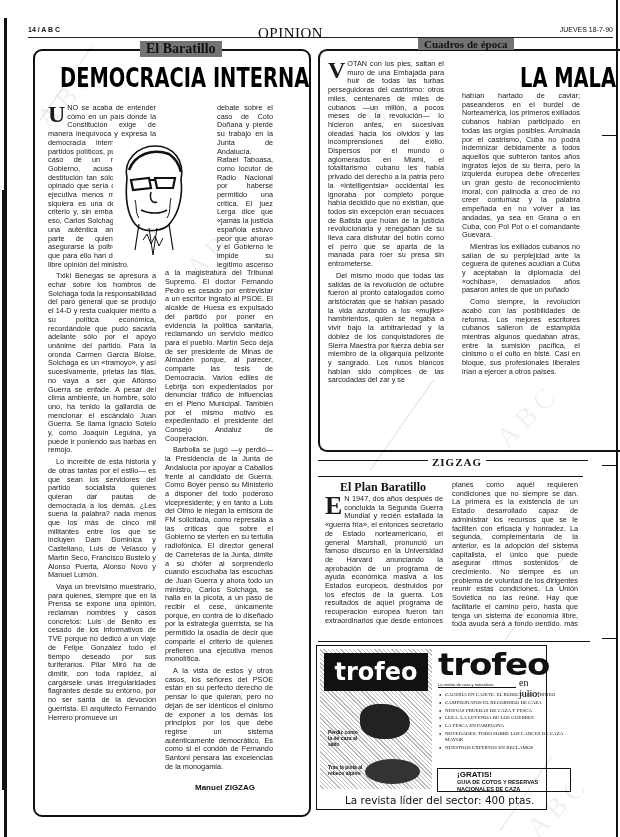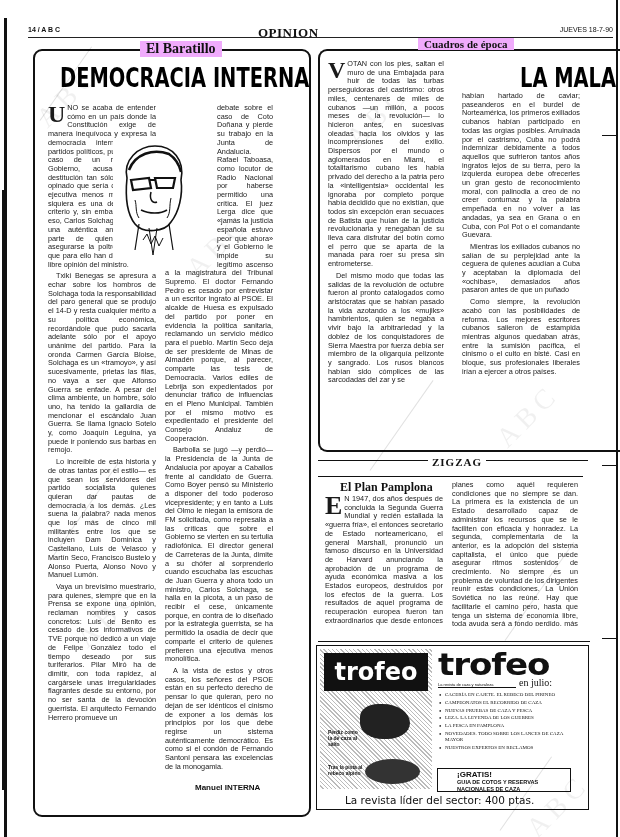--- a/index.html
+++ b/index.html
@@ -5,29 +5,29 @@
   * { box-sizing: border-box; margin: 0; padding: 0; }
   html, body { width: 620px; height: 837px; background: #ffffff; overflow: hidden; }
   body { position: relative; font-family: "Liberation Sans", sans-serif; color: #111; }
 
   .edge-left { position: absolute; left: 4px; top: 18px; width: 3px; height: 819px; background: #111; }
   .edge-left-thick { position: absolute; left: 2px; top: 190px; width: 5px; height: 600px; background: #111; }
   .edge-right { position: absolute; right: 2px; top: 0; width: 2px; height: 837px; background: #111; }
 
   .header { position: absolute; left: 28px; top: 26px; width: 585px; height: 12px; font-size: 7px; }
   .header .page { position: absolute; left: 0; top: 0; font-weight: bold; }
-  .header .section { position: absolute; left: 230px; top: -1px; font-weight: bold; font-family: "Liberation Serif", serif; font-size: 13px; letter-spacing: 0.5px; }
+  .header .section { position: absolute; left: 230px; top: -1px; font-weight: normal; font-family: "Liberation Serif", serif; font-size: 15px; letter-spacing: 0.5px; }
   .header .date { position: absolute; right: 0; top: 0; }
   .header-rule { position: absolute; left: 28px; top: 37px; width: 585px; height: 1px; background: #222; }
 
   .box { position: absolute; border: 2px solid #111; border-radius: 9px; }
   .box-left { left: 33px; top: 49px; width: 278px; height: 768px; }
   .box-right { left: 318px; top: 49px; width: 302px; height: 403px; border-right: none; border-radius: 9px 0 0 9px; }
 
-  .box-title { position: absolute; background: #f0abfc; font-family: "Liberation Serif", serif; font-weight: bold; padding: 0 6px; white-space: nowrap; }
+  .box-title { position: absolute; background: #737373; font-family: "Liberation Serif", serif; font-weight: bold; padding: 0 6px; white-space: nowrap; }
   .box-title-left { left: 140px; top: 41px; font-size: 14px; }
   .box-title-right { left: 418px; top: 38px; font-size: 11px; }
   .box-title-line { position: absolute; height: 1px; background: #111; }
 
   .headline { position: absolute; font-family: "DejaVu Sans", sans-serif; font-weight: bold; transform: scaleX(0.72); transform-origin: left top; letter-spacing: 0px; color: #000; }
   .headline-left { left: 60px; top: 62px; font-size: 27px; white-space: nowrap; }
   .headline-right { left: 520px; top: 62px; font-size: 27px; white-space: nowrap; }
 
   .col { position: absolute; font-family: "Liberation Sans", sans-serif; font-size: 7.3px; line-height: 8.7px; text-align: justify; color: #1a1a1a; overflow: hidden; }
   .col p { text-indent: 8px; margin-bottom: 3px; }
@@ -45,21 +45,21 @@
   .colD { left: 462px; top: 92px; width: 118px; height: 350px; }
 
   .zigzag-rule-top { position: absolute; left: 318px; top: 460px; width: 270px; height: 1px; background: #111; }
   .zigzag-title { position: absolute; left: 428px; top: 456px; font-family: "Liberation Serif", serif; font-weight: bold; font-size: 11px; letter-spacing: 1px; }
   .zigzag-rule-bottom { position: absolute; left: 318px; top: 476px; width: 265px; height: 1px; background: #111; }
   .plan-title { position: absolute; left: 340px; top: 480px; font-family: "Liberation Serif", serif; font-weight: bold; font-size: 12px; }
   .colE { left: 325px; top: 495px; width: 118px; height: 132px; }
   .colF { left: 452px; top: 481px; width: 126px; height: 145px; }
 
   .ad-rule { position: absolute; left: 318px; top: 641px; width: 272px; height: 1px; background: #111; }
-  .ad { position: absolute; left: 316px; top: 645px; width: 273px; height: 165px; border: 1px solid #111; }
+  .ad { position: absolute; left: 316px; top: 645px; width: 231px; height: 165px; border: 1px solid #111; }
   .ad-cover { position: absolute; left: 3px; top: 3px; width: 112px; height: 140px; background: repeating-linear-gradient(45deg, #fff 0 2px, #bbb 2px 3px); }
   .ad-cover-top { position: absolute; left: 4px; top: 4px; width: 104px; height: 38px; background: #111; color: #fff; font-family: "DejaVu Sans", sans-serif; font-weight: bold; font-size: 24px; text-align: center; line-height: 38px; }
   .ad-cover-blob { position: absolute; left: 40px; top: 55px; width: 50px; height: 35px; background: #222; border-radius: 40% 60% 50% 50%; }
   .ad-cover-blob2 { position: absolute; left: 45px; top: 110px; width: 55px; height: 25px; background: #333; border-radius: 50%; }
   .ad-cover-cap1 { position: absolute; left: 8px; top: 80px; font-size: 5px; line-height: 6px; font-weight: bold; width: 30px; }
   .ad-cover-cap2 { position: absolute; left: 8px; top: 115px; font-size: 5px; line-height: 6px; font-weight: bold; width: 35px; }
   .ad-logo { position: absolute; left: 121px; top: 0px; font-family: "DejaVu Sans", sans-serif; font-weight: bold; font-size: 31px; letter-spacing: -1px; transform: scaleX(1.1); transform-origin: left top; }
   .ad-sub { position: absolute; left: 121px; top: 36px; font-size: 4px; width: 78px; border-bottom: 1px solid #111; }
   .ad-month { position: absolute; left: 202px; top: 31px; font-size: 10px; font-family: "Liberation Serif", serif; }
   .ad-list { position: absolute; left: 122px; top: 46px; width: 134px; list-style: none; font-family: "Liberation Serif", serif; font-size: 5px; line-height: 6.2px; }
@@ -119,21 +119,21 @@
   <line x1="36" y1="40" x2="42" y2="40" stroke="#111" stroke-width="2"></line>
   <path d="M38 52 C36 60 40 64 44 62" fill="none" stroke="#111" stroke-width="1.5"></path>
   <path d="M28 70 C36 74 48 74 54 70" fill="none" stroke="#111" stroke-width="1.6"></path>
   <path d="M22 60 C24 66 22 72 26 78" fill="none" stroke="#111" stroke-width="1"></path>
   <path d="M58 58 C56 66 58 72 54 78" fill="none" stroke="#111" stroke-width="1"></path>
   <path d="M26 84 L22 110 M56 84 L60 110" stroke="#111" stroke-width="1.2"></path>
   <path d="M30 100 L34 94 L38 104 L42 96 L46 106 L50 98" fill="none" stroke="#111" stroke-width="1"></path>
   <path d="M36 88 L40 115 L44 88" fill="none" stroke="#111" stroke-width="1"></path>
 </svg>
 
-<div class="byline">Manuel INTERNA</div>
+<div class="byline">Manuel ZIGZAG</div>
 
 <div class="box box-right"></div>
 <div class="box-title-line" style="left:330px; top:49px; width:88px;"></div>
 <div class="box-title box-title-right">Cuadros de época</div>
 
 <div class="headline headline-right">LA MALA</div>
 
 <div class="col colC">
   <p class="first"><span class="dropcap">V</span><span>OTAN con los pies, saltan el muro de una Embajada para huir de todas las turbas perseguidoras del castrismo: otros miles, centenares de miles de cubanos —un millón, a pocos meses de la revolución— lo hicieron antes, en sucesivas oleadas hacia los olvidos y las incomprensiones del exilio. Dispersos por el mundo o aglomerados en Miami, el totalitarismo cubano les había privado del derecho a la patria pero la «intelligentsia» occidental les ignoraba por completo porque había decidido que no existían, que todos sin excepción eran secuaces de Batista que huían de la justicia revolucionaria y renegaban de su lleva cara disfrutar del botín como el perro que se aparta de la manada para roer su presa sin entrometerse.</span></p>
   <p>Del mismo modo que todas las salidas de la revolución de octubre fueron al pronto catalogados como aristócratas que se habían pasado la vida azotando a los «mujiks» hambrientos, quien se negaba a vivir bajo la arbitrariedad y la doblez de los conquistadores de Sierra Maestra por fuerza debía ser miembro de la oligarquía pelizonte y sangrado. Los rusos blancos habían sido cómplices de las sarcodadas del zar y se</p>
@@ -141,21 +141,21 @@
 
 <div class="col colD">
   <p class="first">habían hartado de caviar; paseanderos en el burdel de Norteamérica, los primeros exiliados cubanos habían participado en todas las orgías posibles. Arruinada por el castrismo, Cuba no podrá indemnizar debidamente a todos aquellos que sufrieron tantos años ingratos lejos de su tierra, pero la izquierda europea debe ofrecerles un gran gesto de reconocimiento moral, con palinodia a creo de no creer conturnaz y la palabra empeñada en no volver a las andadas, ya sea en Grana o en Cuba, con Pol Pot o el comandante Guevara.</p>
   <p>Mientras los exiliados cubanos no salían de su perplejidad ante la ceguera de quienes acudían a Cuba y aceptaban la diplomacia del «ochibas», demasiados años pasaron antes de que un puñado</p>
   <p>Como siempre, la revolución acabó con las posibilidades de reforma. Los mejores escritores cubanos salieron de estampida mientras algunos quedaban atrás, entre la sumisión pacífica, el cinismo o el culto en bisté. Casi en bloque, sus profesionales liberales irían a ejercer a otros países.</p>
 </div>
 
 <div class="zigzag-rule-top"></div>
 <div class="zigzag-title" style="background:#fff; padding:0 4px;">ZIGZAG</div>
 <div class="zigzag-rule-bottom"></div>
-<div class="plan-title">El Plan Pamplona</div>
+<div class="plan-title">El Plan Baratillo</div>
 
 <div class="col colE">
   <p class="first"><span class="dropcap" style="font-size:26px; line-height:22px;">E</span><span>N 1947, dos años después de concluida la Segunda Guerra Mundial y recién estallada la «guerra fría», el entonces secretario de Estado norteamericano, el general Marshall, pronunció un famoso discurso en la Universidad de Harvard anunciando la aprobación de un programa de ayuda económica masiva a los Estados europeos, destruidos por los efectos de la guerra. Los resultados de aquel programa de recuperación europea fueron tan extraordinarios que desde entonces venimos considerando que este tipo de medidas son las más eficaces para promover el desarrollo en regiones con problemas. Sin embargo, no conviene olvidar que</span></p>
 </div>
 <div class="col colF">
   <p class="first">planes como aquél requieren condiciones que no siempre se dan. La primera es la existencia de un Estado desarrollado capaz de administrar los recursos que se le faciliten con eficacia y honradez. La segunda, complementaria de la anterior, es la adopción del sistema capitalista, el único que puede asegurar ritmos sostenidos de crecimiento. No siempre es un problema de voluntad de los dirigentes reunir estas condiciones. La Unión Soviética no las reúne. Hay que facilitarle el camino pero, hasta que tenga un sistema de economía libre, toda ayuda será a fondo perdido, más útil para sostener el cadáver del comunismo que para levantar una industria competitiva.</p>
 </div>
 
 <div class="ad-rule"></div>
 <div class="ad">

